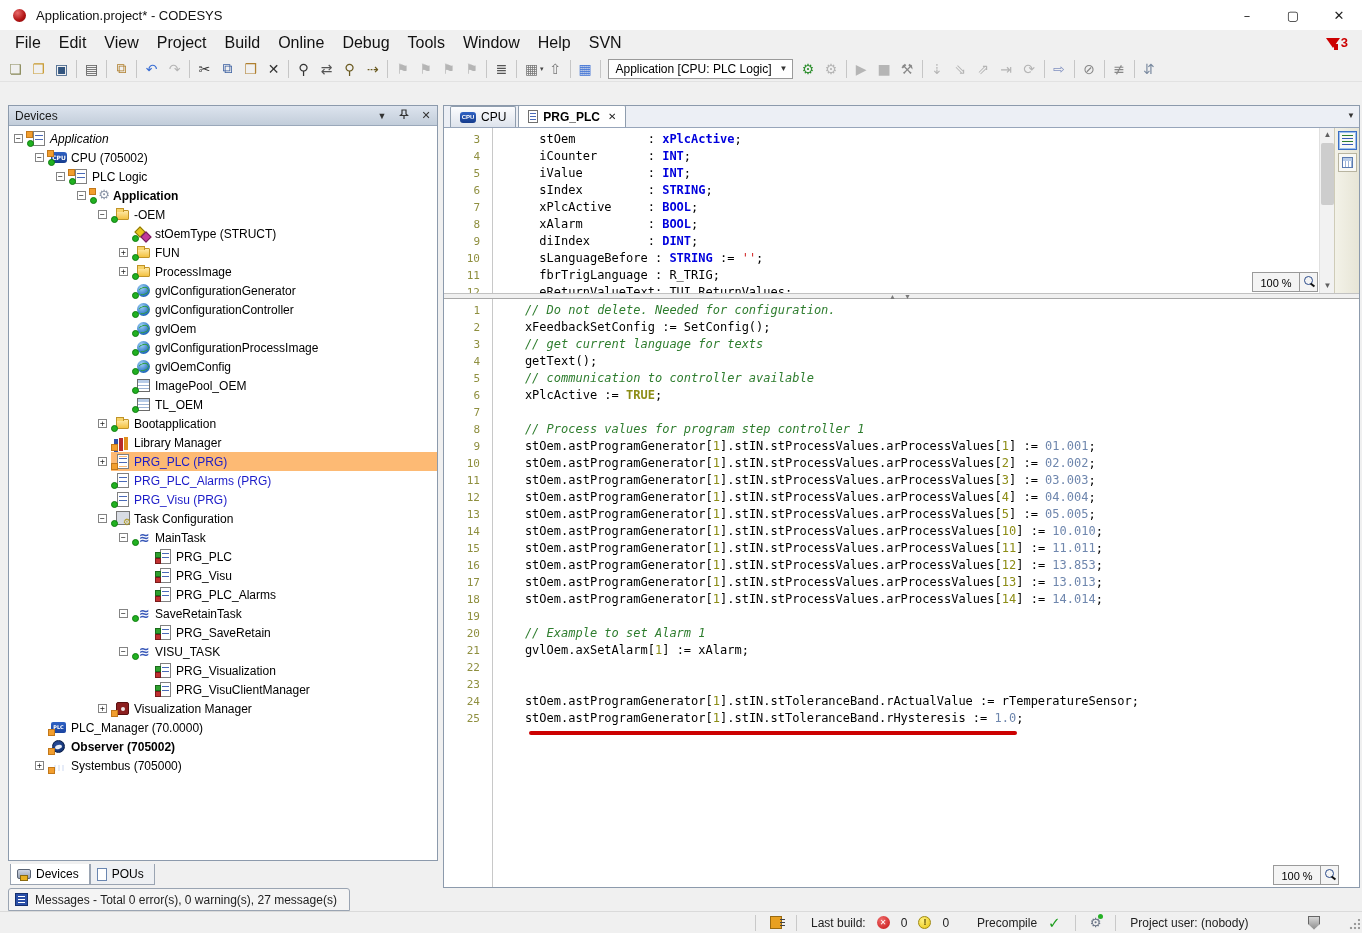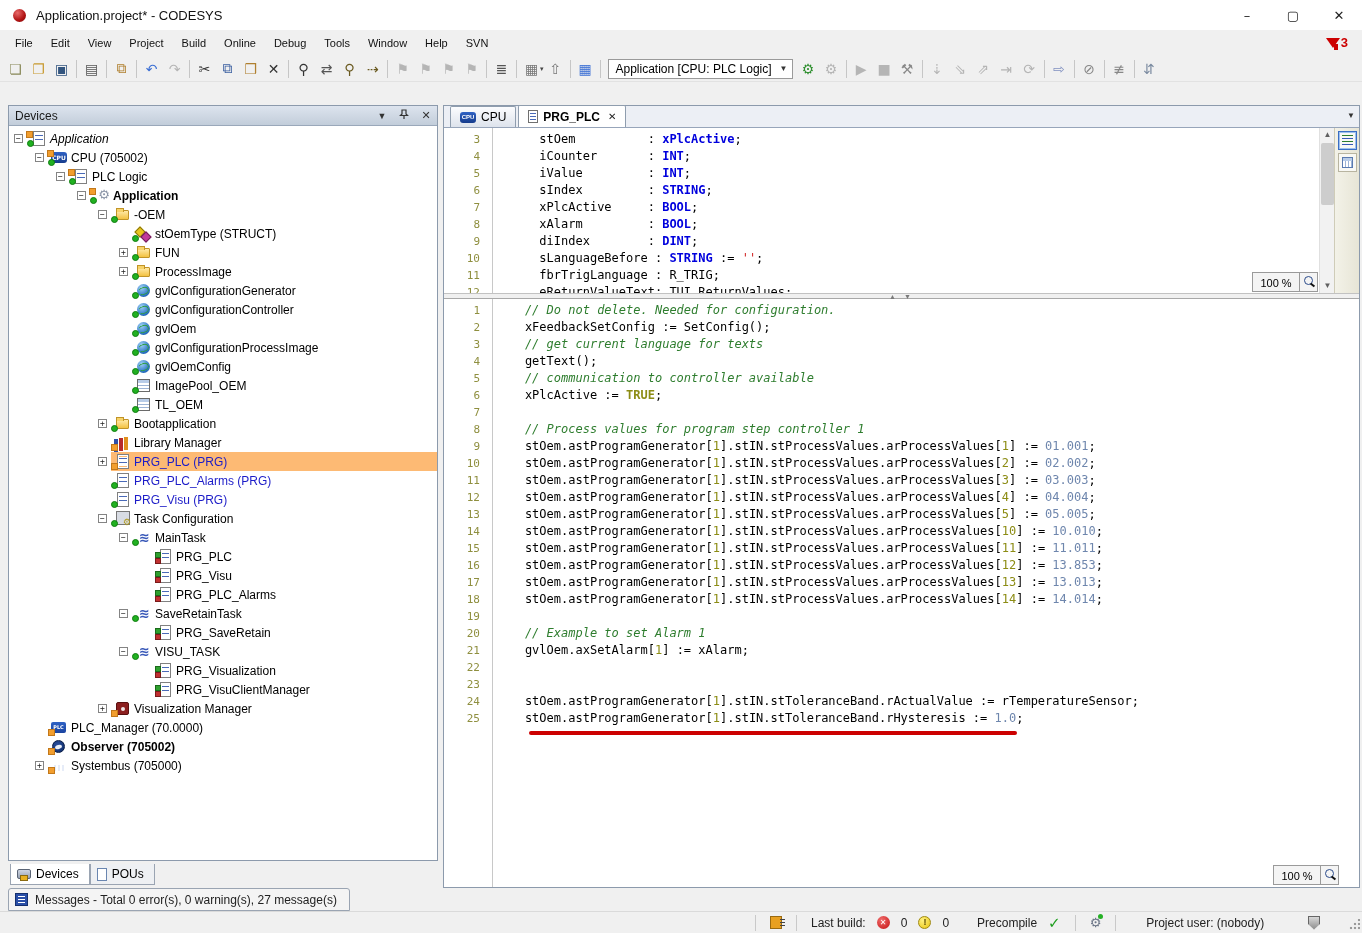--- a/index.html
+++ b/index.html
@@ -8,21 +8,21 @@
 
   
   #titlebar { position:absolute; left:0; top:0; width:1362px; height:30px; background:#ffffff; display:flex; align-items:center; }
   #app-logo { width:13px; height:13px; border-radius:50%; background:radial-gradient(circle at 35% 30%, #e86a6a, #b01212 60%, #7a0808); margin:0 10px 0 13px; }
   #title-text { font-size:13px; color:#111; }
   #win-buttons { margin-left:auto; display:flex; height:30px; }
   .win-btn { width:46px; height:30px; display:flex; align-items:center; justify-content:center; font-size:13px; color:#222; font-family:"DejaVu Sans",sans-serif; }
 
   
   #menubar { position:absolute; left:0; top:30px; width:1362px; height:26px; background:#f0f0f0; display:flex; align-items:center; padding-left:6px; }
-  .menu-item { padding:4px 9px; font-size:11px; color:#111; }
+  .menu-item { padding:4px 9px; font-size:16px; color:#111; }
   #menu-flag { position:absolute; right:14px; top:5px; display:flex; align-items:center; gap:3px; }
   .funnel { width:0; height:0; border-left:7px solid transparent; border-right:7px solid transparent; border-top:10px solid #cc0000; position:relative; }
   .funnel::after { content:""; position:absolute; left:-2px; top:-12px; width:4px; height:9px; background:transparent; }
   .funnel-stem { width:4px; height:6px; background:#cc0000; margin-left:-9px; margin-top:8px; }
   #flag-count { color:#cc0000; font-weight:bold; font-size:13px; }
 
   
   #toolbar { position:absolute; left:0; top:56px; width:1362px; height:26px; background:#f0f0f0; border-bottom:1px solid #e2e2e2; display:flex; align-items:center; padding-left:4px; }
   .tb-btn { width:23px; height:22px; display:flex; align-items:center; justify-content:center; font-size:14px; font-family:"DejaVu Sans",sans-serif; }
   .tb-btn.disabled { color:#b5b5b5 !important; }
@@ -737,21 +737,21 @@
   </div>
   <div class="sb-seg">
     <span>Precompile</span>
     <span class="check-ic">✓</span>
   </div>
   <div class="sb-sep"></div>
   <div class="sb-seg">
     <span class="gearfile-ic">⚙</span>
   </div>
   <div class="sb-sep"></div>
-  <div class="sb-seg" style="flex:1; justify-content:center;">
+  <div class="sb-seg" style="flex:1; justify-content:flex-start;">
     <span>Project user: (nobody)</span>
   </div>
   <div class="sb-seg">
     <span class="shield-ic"></span>
   </div>
   <div style="width:28px;"></div>
   <div id="grip"></div>
 </div>
 
 </body></html>

